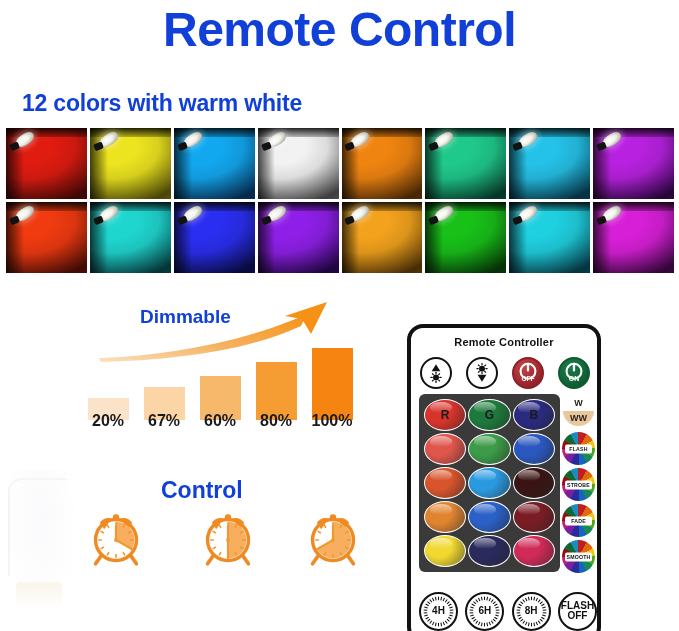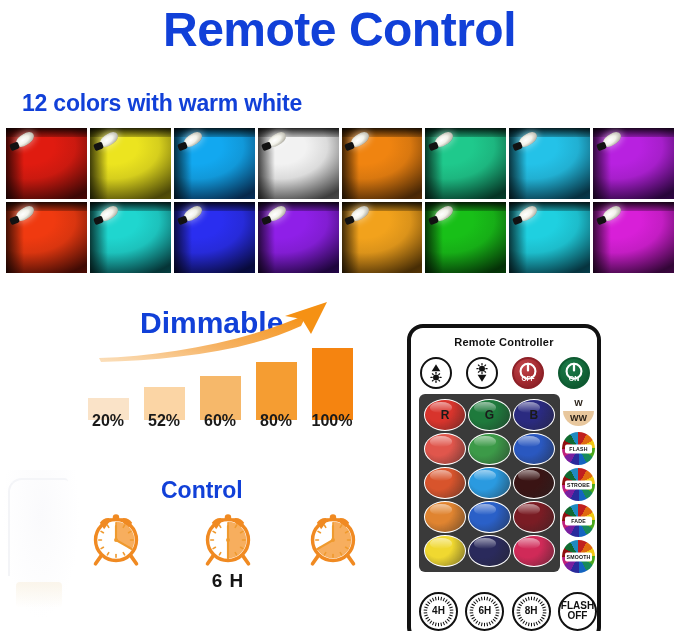--- a/index.html
+++ b/index.html
@@ -92,21 +92,21 @@
     border-radius: 2px;
     background: #121212;
     transform: rotate(12deg);
   }
 
   
   #dimmable-heading {
     position: absolute;
     left: 140px; top: 306px;
     color: #1140d8;
-    font-size: 30px;
+    font-size: 19px;
     font-weight: 600;
     white-space: nowrap;
   }
   #dim-arrow {
     position: absolute;
     left: 95px; top: 300px;
     width: 270px; height: 65px;
   }
   #dim-chart {
     position: absolute;
@@ -499,21 +499,21 @@
     </div>
     <div class="dim-col" style="left: 168px;">
       <div class="dim-bar" style="height: 58px; background: rgb(245, 157, 50);"></div>
     </div>
     <div class="dim-col" style="left: 224px;">
       <div class="dim-bar" style="height: 72px; background: rgb(245, 132, 16);"></div>
     </div>
   </div>
 <div id="dim-labels">
     <div class="dim-label" style="left: 0px;">20%</div>
-    <div class="dim-label" style="left: 56px;">52%</div>
+    <div class="dim-label" style="left: 56px;">67%</div>
     <div class="dim-label" style="left: 112px;">60%</div>
     <div class="dim-label" style="left: 168px;">80%</div>
     <div class="dim-label" style="left: 224px;">100%</div>
   </div>
 
 <div id="timing-heading">Control</div>
 <div id="timing-row">
     <div class="timing-item" style="left: 73px;"><span><svg class="clock" width="56" height="56" viewBox="0 0 48 52">
           <path d="M9,10 A10,10 0 0 1 20,6 L13,16 Z" fill="#f08a22"></path>
           <path d="M39,10 A10,10 0 0 0 28,6 L35,16 Z" fill="#f08a22"></path>
@@ -554,21 +554,21 @@
           <line x1="30.75" y1="37.69134295108992" x2="32" y2="39.856406460551014" stroke="#ef9a2e" stroke-width="1.5" stroke-linecap="round"></line>
           <line x1="24" y1="39.5" x2="24" y2="42" stroke="#ef9a2e" stroke-width="1.5" stroke-linecap="round"></line>
           <line x1="17.250000000000004" y1="37.69134295108992" x2="16.000000000000004" y2="39.85640646055102" stroke="#ef9a2e" stroke-width="1.5" stroke-linecap="round"></line>
           <line x1="12.308657048910078" y1="32.75" x2="10.14359353944898" y2="34" stroke="#ef9a2e" stroke-width="1.5" stroke-linecap="round"></line>
           <line x1="10.5" y1="26" x2="8" y2="26.000000000000004" stroke="#ef9a2e" stroke-width="1.5" stroke-linecap="round"></line>
           <line x1="12.30865704891008" y1="19.25" x2="10.143593539448982" y2="18" stroke="#ef9a2e" stroke-width="1.5" stroke-linecap="round"></line>
           <line x1="17.249999999999993" y1="14.308657048910081" x2="15.999999999999993" y2="12.143593539448986" stroke="#ef9a2e" stroke-width="1.5" stroke-linecap="round"></line>
           <line x1="24" y1="26" x2="24" y2="13" stroke="#ef9a2e" stroke-width="2" stroke-linecap="round"></line>
           <line x1="24" y1="26" x2="24" y2="43" stroke="#ef9a2e" stroke-width="2" stroke-linecap="round"></line>
           <circle cx="24" cy="26" r="1.8" fill="#ef9a2e"></circle>
-        </svg></span><span class="t-label">6 H</span></div>
+        </svg></span></div>
     <div class="timing-item" style="left: 290px;"><span><svg class="clock" width="56" height="56" viewBox="0 0 48 52">
           <path d="M9,10 A10,10 0 0 1 20,6 L13,16 Z" fill="#f08a22"></path>
           <path d="M39,10 A10,10 0 0 0 28,6 L35,16 Z" fill="#f08a22"></path>
           <circle cx="24" cy="5" r="3" fill="#f08a22"></circle>
           <line x1="10" y1="41" x2="5" y2="48" stroke="#f08a22" stroke-width="3.4" stroke-linecap="round"></line>
           <line x1="38" y1="41" x2="43" y2="48" stroke="#f08a22" stroke-width="3.4" stroke-linecap="round"></line>
           <circle cx="24" cy="26" r="19" fill="none" stroke="#f08a22" stroke-width="3.2"></circle>
           <path d="M24,26 L24,9 A17,17 0 1 1 9.277568135664541,34.5 Z" fill="#f7ae5e"></path>
           <line x1="24" y1="12.5" x2="24" y2="10" stroke="#ef9a2e" stroke-width="1.5" stroke-linecap="round"></line>
           <line x1="30.75" y1="14.30865704891008" x2="32" y2="12.143593539448982" stroke="#ef9a2e" stroke-width="1.5" stroke-linecap="round"></line>

